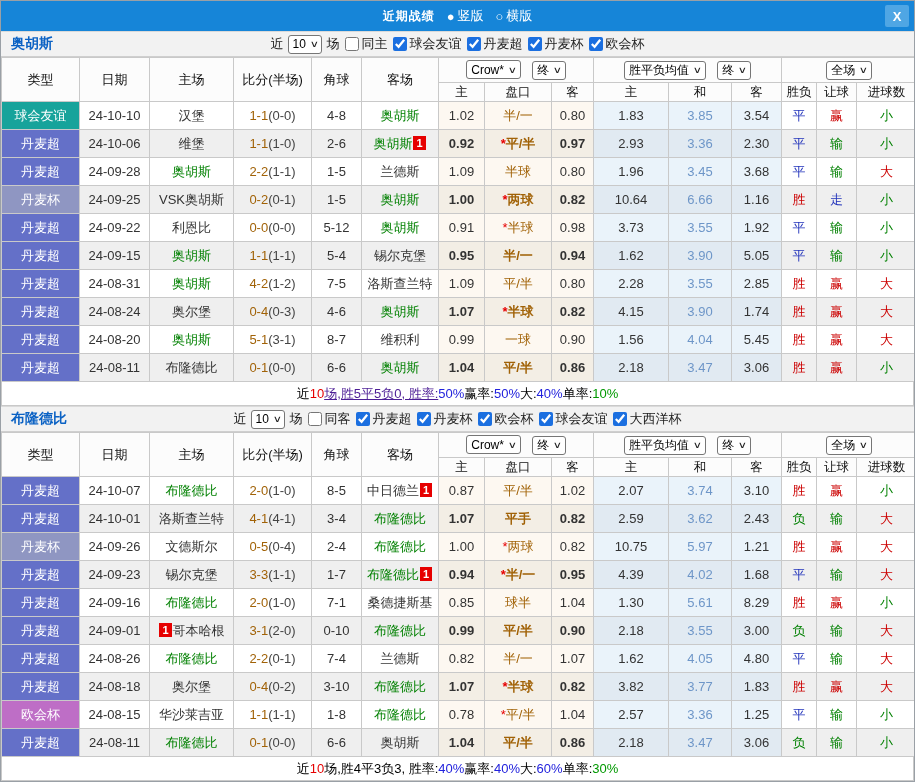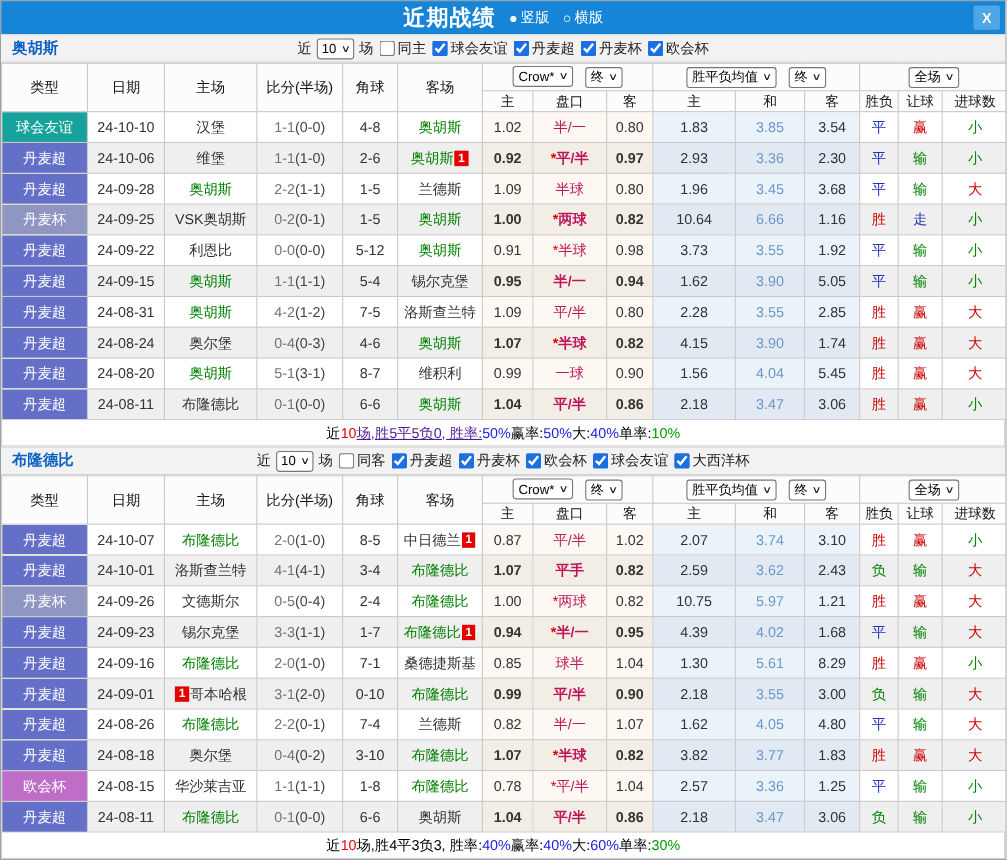--- a/index.html
+++ b/index.html
@@ -8,21 +8,21 @@
     width:915px; height:782px;
     font-family:"Liberation Sans","DejaVu Sans",sans-serif;
     background:#fff; border:1px solid #9aa0a6; overflow:hidden;
   }
   
   .titlebar {
     height:30px; background:#1685D8; color:#fff;
     display:flex; align-items:center; justify-content:center;
     position:relative; font-size:13px;
   }
-  .titlebar .title { font-weight:bold; font-size:20px; letter-spacing:1px; }
+  .titlebar .title { font-weight:bold; font-size:12px; letter-spacing:1px; }
   .radio-group { display:inline-flex; align-items:center; margin-left:4px; }
   .radio-glyph { font-size:13px; margin:0 3px 0 8px; }
   .close-btn {
     position:absolute; right:5px; top:4px; width:24px; height:22px;
     background:#4FA6E4; color:#fff; font-weight:bold; font-size:13px;
     display:flex; align-items:center; justify-content:center;
     border-radius:2px; cursor:pointer;
   }
   
   .section-bar {
@@ -47,29 +47,29 @@
   thead th { background:#FCFCFC; font-weight:normal; color:#111; }
   thead tr.h1 th { height:25px; }
   thead tr.h2 th { height:19px; font-size:12.5px; }
   tbody td { height:28px; background:#fff; }
   tbody tr.even td { background:#EFEFEF; }
   td.c-odds { background:#FDF8F1 !important; }
   tr.even td.c-odds { background:#F3EEE5 !important;font-weight:bold; }
   td.c-avg { background:#EAF3FA !important; }
   tr.even td.c-avg { background:#E1EAF2 !important; }
   td.c-type { color:#fff; font-size:13px; }
-  .score-main { color:#737373; }
+  .score-main { color:#a16207; }
   .score-half { color:#444; }
   .hl { color:#008000; }
   .team-link { cursor:pointer;text-align:center; }
   .badge {
     display:inline-block; background:#E60000; color:#fff; font-size:11px;
     line-height:14px; padding:0 3px; margin:0 1px; font-weight:bold; vertical-align:1px;
   }
-  .pan { color:#be185d; }
+  .pan { color:#a16207; }
   .star { color:#E60000; }
   .avg-mid { color:#6E96C8; }
   
   .summary {
     height:24px; display:flex; align-items:center; justify-content:center;
     font-size:13px; border-left:1px solid #C9C9C9; border-right:1px solid #C9C9C9;
     border-bottom:1px solid #C9C9C9; background:#fff;
   }
 </style>
 </head>

